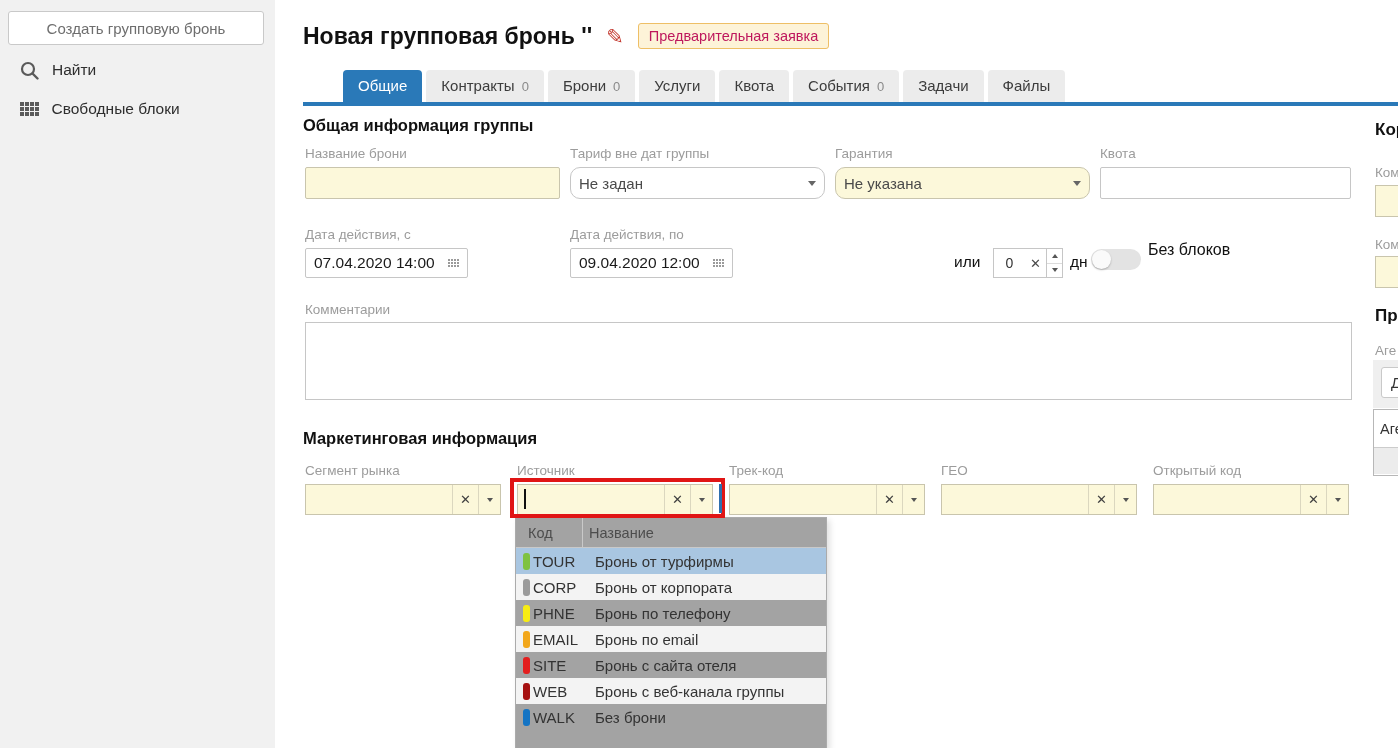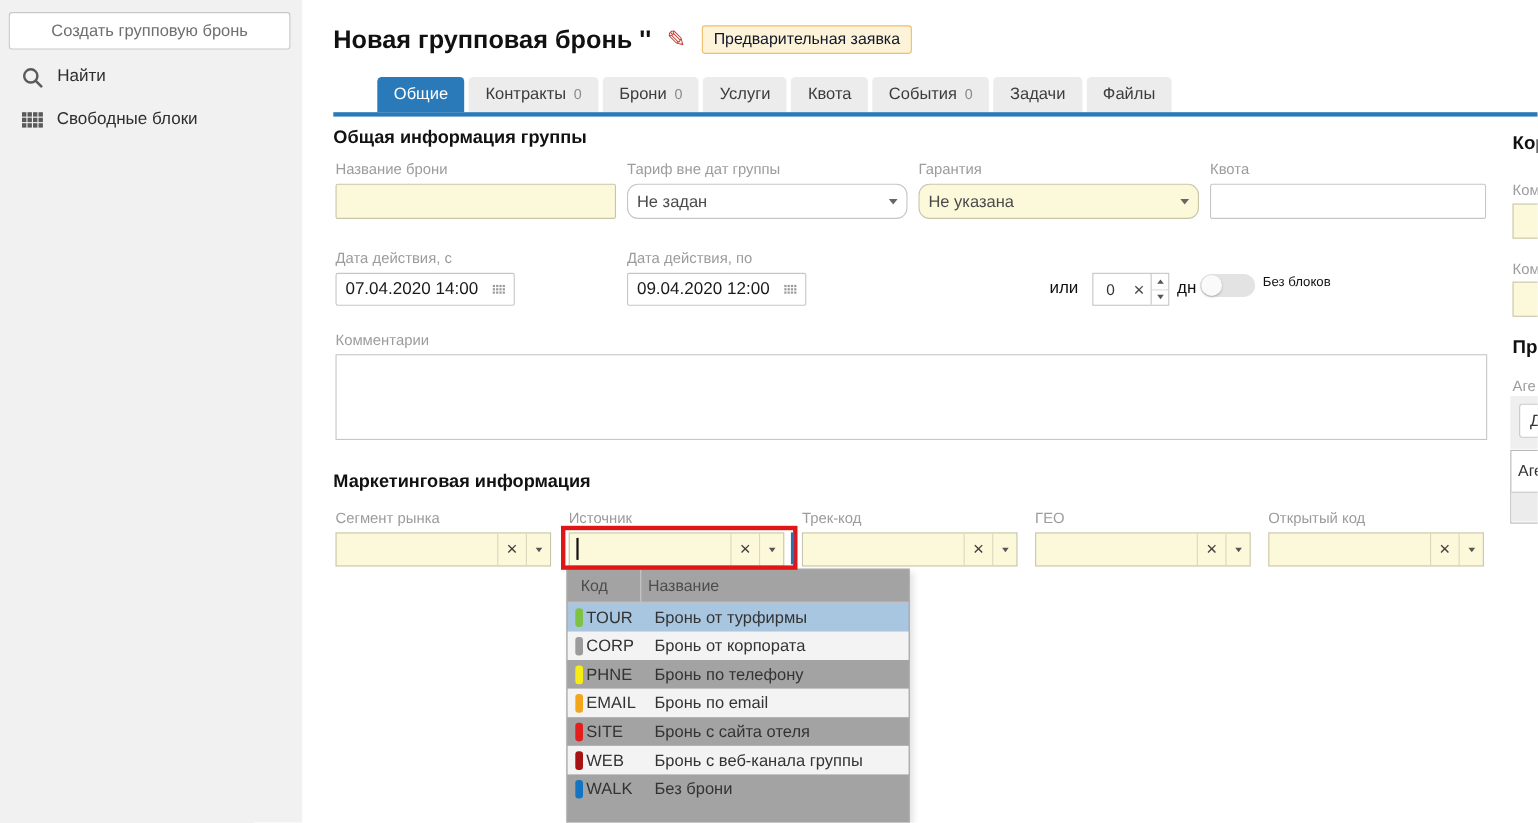--- a/index.html
+++ b/index.html
@@ -15,21 +15,21 @@
   .nav-item{position:absolute;left:20px;display:flex;align-items:center;gap:13px;cursor:pointer;
             font-size:15.5px;color:#2e2e2e;height:24px;}
   .blocks-grid{display:grid;grid-template-columns:repeat(4,3.5px);grid-auto-rows:3.5px;gap:1.5px;}
   .blocks-grid i{background:#5a5a5a;display:block;}
 
   
   .main{position:absolute;left:275px;top:0;width:1123px;height:748px;background:#fff;}
   .title-row{position:absolute;left:28px;top:20px;display:flex;align-items:center;gap:14px;height:32px;}
   .page-title{font-size:23px;font-weight:bold;color:#111;white-space:nowrap;}
   .pencil{font-size:21px;color:#c43a31;transform:rotate(0deg);cursor:pointer;line-height:1;}
-  .badge{background:#fdf3d8;border:1px solid #eebf66;border-radius:3px;color:#0f172a;
+  .badge{background:#fdf3d8;border:1px solid #eebf66;border-radius:3px;color:#be185d;
          font-size:14.5px;padding:4px 10px;white-space:nowrap;}
 
   .tabs{position:absolute;left:28px;top:70px;display:flex;gap:4px;padding-left:40px;}
   .tab{height:32px;line-height:32px;padding:0 15px;background:#ececec;color:#3c3c3c;
        font-size:15px;border-radius:4px 4px 0 0;cursor:pointer;white-space:nowrap;}
   .tab.active{background:#2a79b8;color:#fff;}
   .tab .cnt{font-size:13px;color:#8a8a8a;margin-left:7px;}
   .tab-underline{position:absolute;left:303px;right:0;top:102px;height:4px;background:#2a79b8;}
 
   .section-h{position:absolute;font-size:16.5px;font-weight:bold;color:#111;white-space:nowrap;}
@@ -239,21 +239,21 @@
           </span>
         <span>
             <i class="tri-dn"></i>
           </span>
       </span>
     </div>
     <div class="free-text" style="left:795px;top:253px;">дн</div>
     <div class="toggle" style="left:816px;top:249px;">
       <span class="knob"></span>
     </div>
-    <div class="free-text" style="left:873px;top:249px;font-size:12px;">Без блоков</div>
+    <div class="free-text" style="left:873px;top:241px;font-size:16px;">Без блоков</div>
 
     <div class="lbl" style="position:absolute;left:30px;top:302px;">Комментарии</div>
     <textarea class="comments" style=""></textarea>
 
     <div class="section-h" style="left:28px;top:429px;">Маркетинговая информация</div>
 
     <div class="lbl" style="position:absolute;left:30px;top:463px;">Сегмент рынка</div>
     <div class="lbl" style="position:absolute;left:242px;top:463px;">Источник</div>
     <div class="lbl" style="position:absolute;left:454px;top:463px;text-align:center;">Трек-код</div>
     <div class="lbl" style="position:absolute;left:666px;top:463px;">ГЕО</div>

